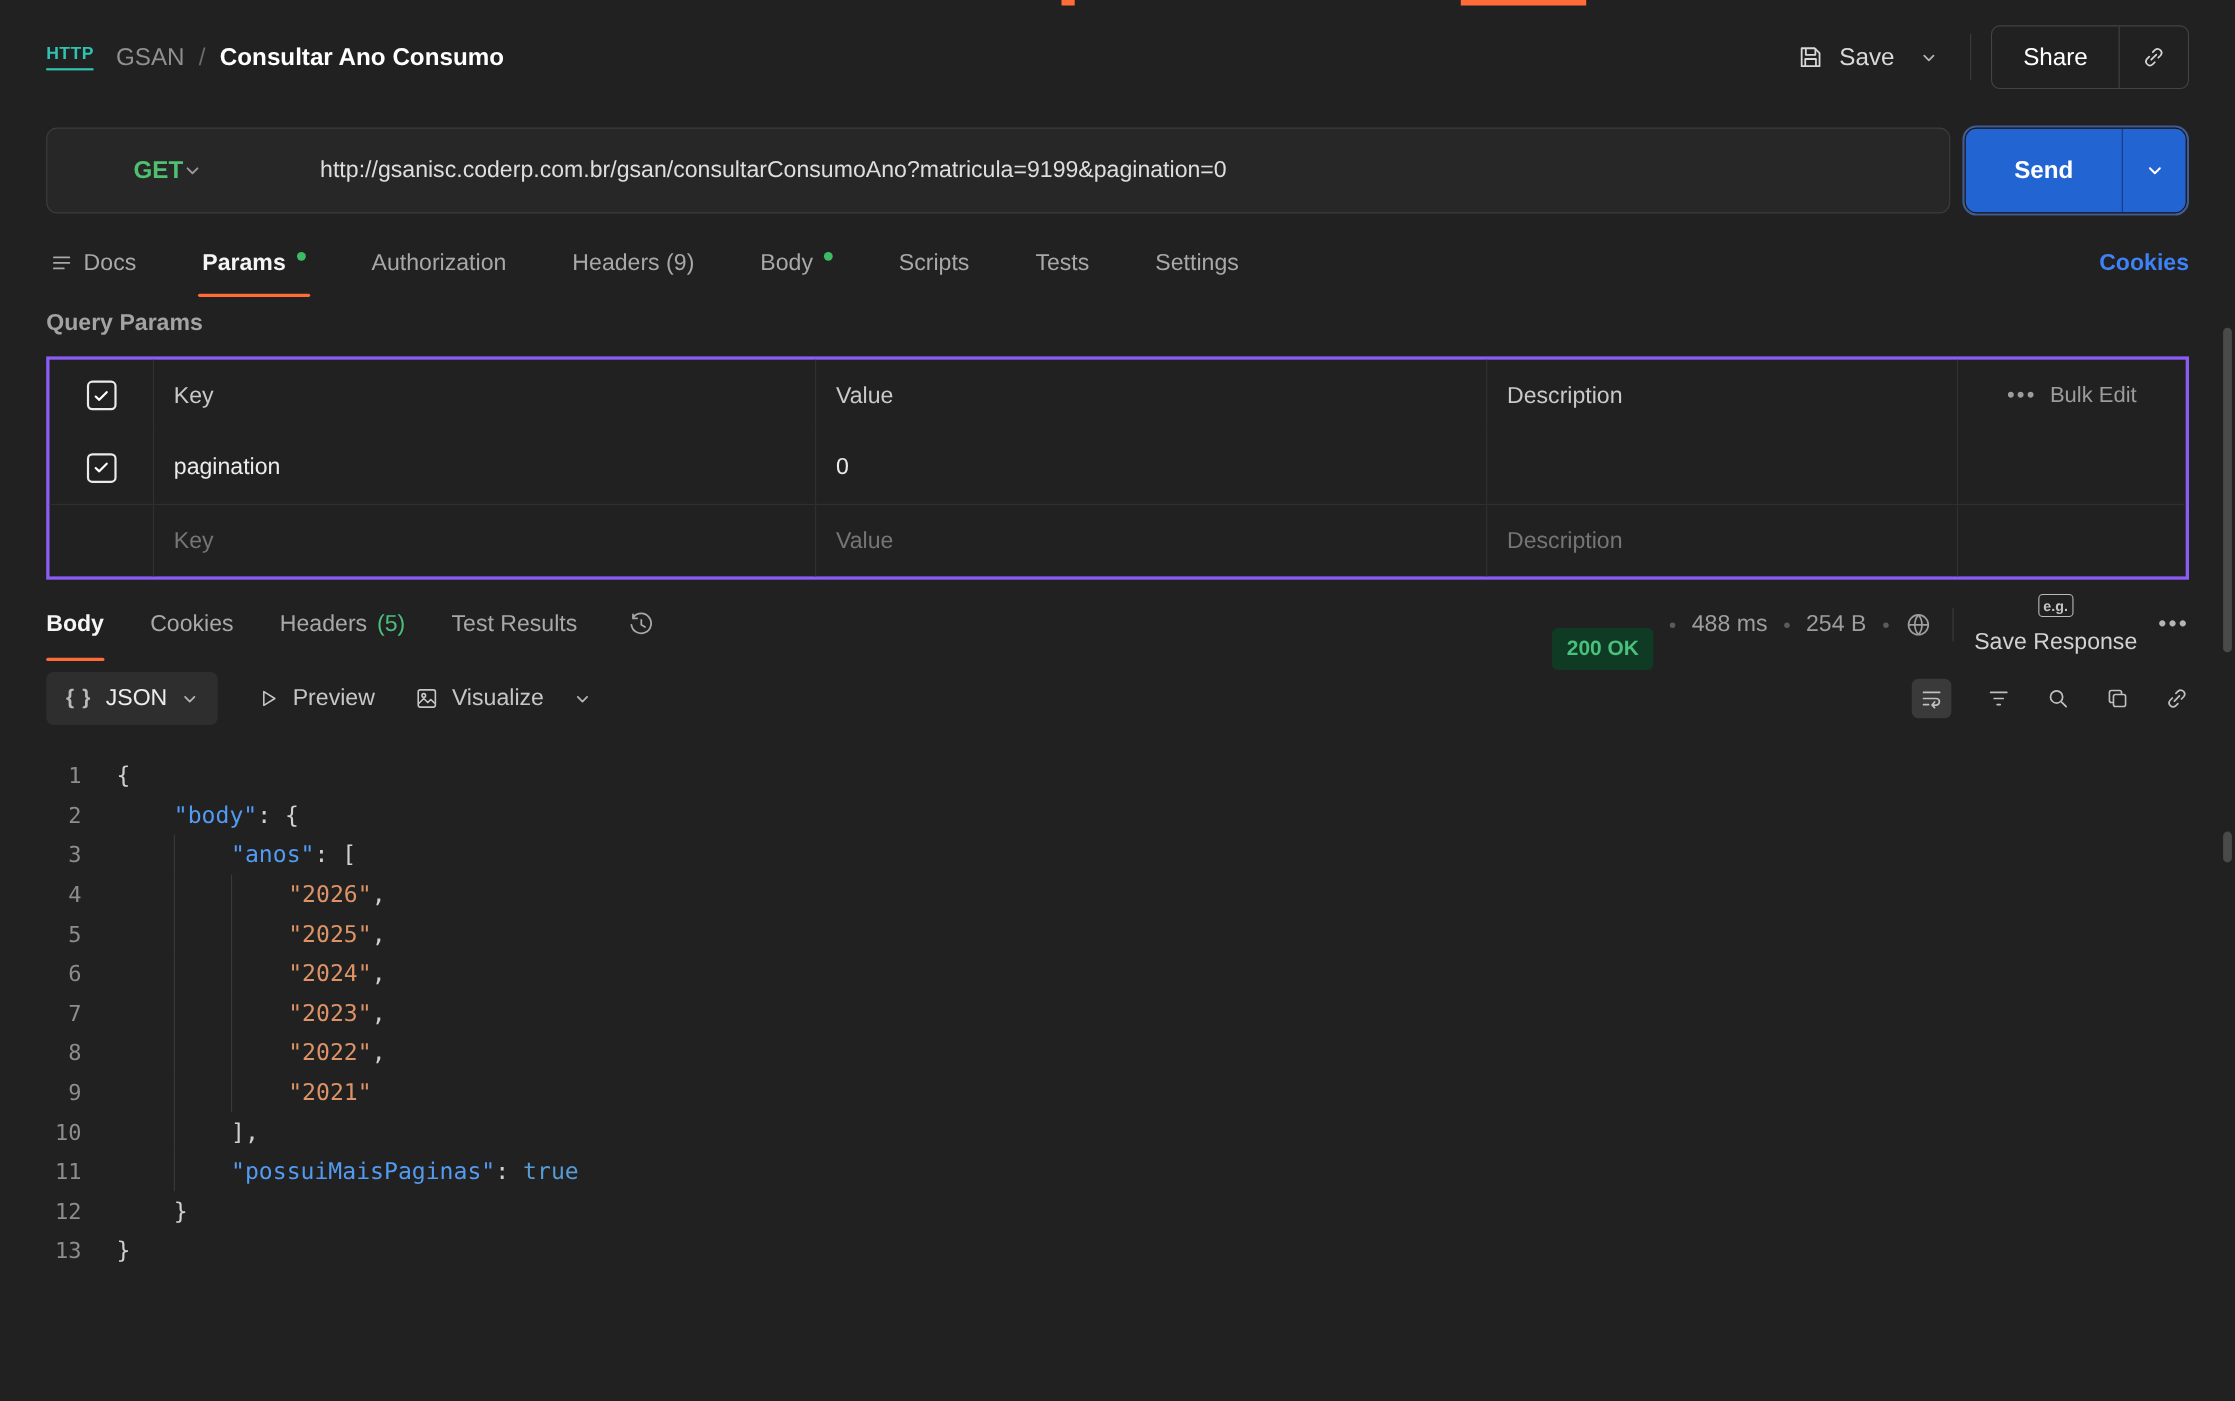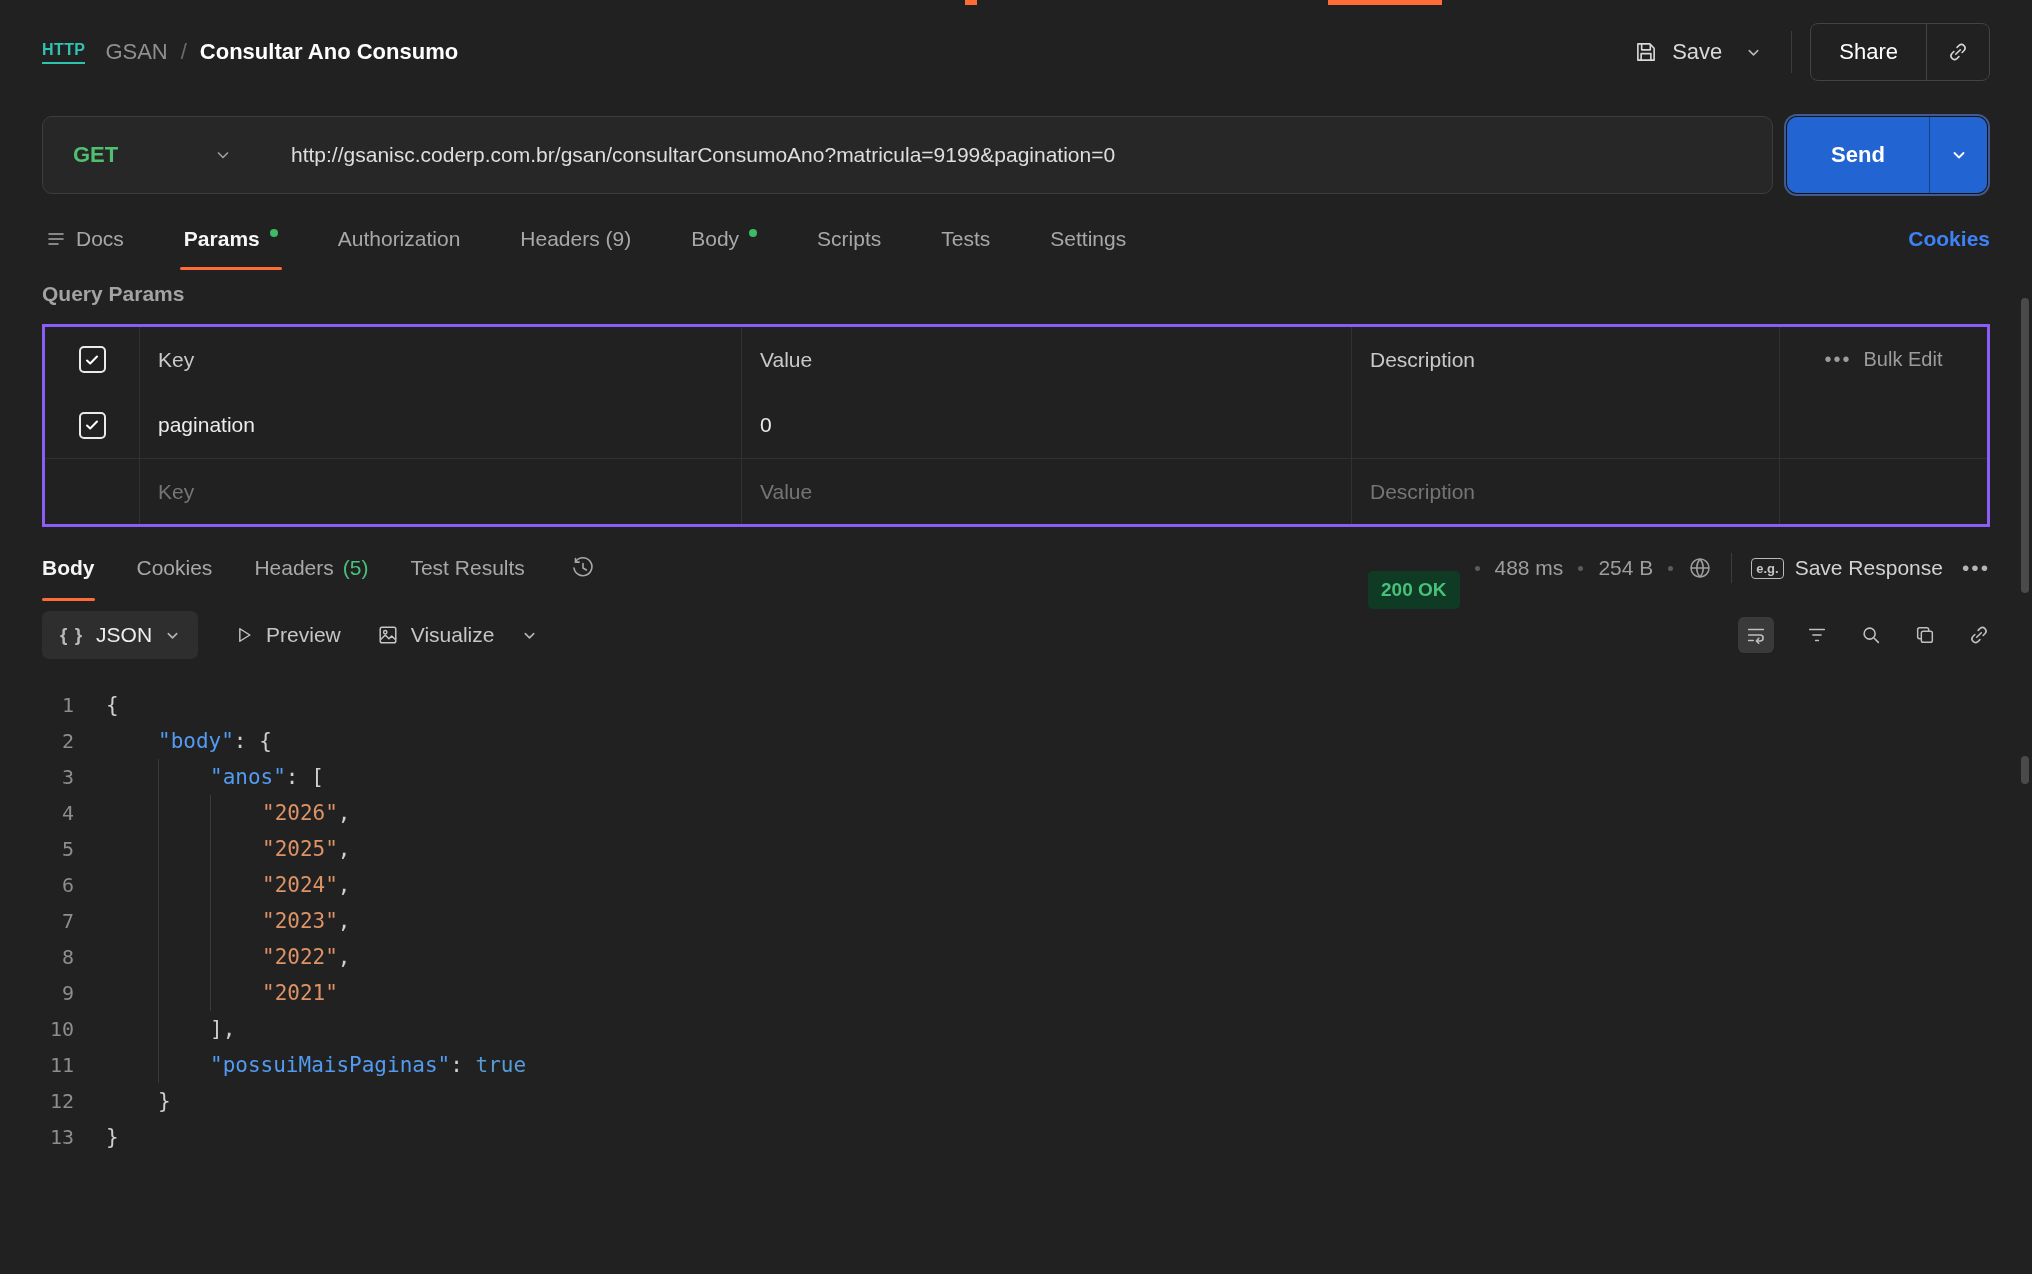--- a/index.html
+++ b/index.html
@@ -27,21 +27,21 @@
   .save-chevron { color:#b5b5b5; padding:10px 12px; cursor:pointer; }
   .v-div { width:1px; height:42px; background:#3c3c3c; margin:0 18px; }
   .share-group { display:flex; align-items:center; border:1px solid #434343; border-radius:8px; height:58px; overflow:hidden; }
   .share-label { padding:0 28px; font-size:22px; color:#ffffff; cursor:pointer; }
   .share-div { width:1px; height:100%; background:#434343; }
   .share-link { padding:0 20px; color:#d6d6d6; cursor:pointer; display:flex; align-items:center; height:100%; }
 
   
   .url-row { display:flex; align-items:stretch; padding:0 42px; gap:14px; height:78px; margin-top:12px; }
   .url-box { flex:1; display:flex; align-items:center; border:1px solid #3d3d3d; background:#272727; border-radius:10px; overflow:hidden; }
-  .method { width:220px; flex:none; display:flex; align-items:center; justify-content:space-between;
+  .method { width:220px; flex:none; display:flex; align-items:center; justify-content:center;
     padding:0 32px 0 30px; color:var(--method-get); font-weight:700; font-size:22px; cursor:pointer; }
   .method .chev { color:#9a9a9a; }
   .url-input { flex:1; font-size:21px; color:#dedede; padding-left:28px; white-space:nowrap; overflow:hidden; cursor:text; }
   .send-group { display:flex; border-radius:10px; overflow:hidden; margin:1px 3px 1px 0;
     box-shadow:0 0 0 1px #141414, 0 0 0 3px rgba(92,141,240,.55); }
   .send-btn { width:142px; background:var(--send-bg); color:#fff; font-weight:700; font-size:22px;
     display:flex; align-items:center; justify-content:center; cursor:pointer; }
   .send-chev { width:58px; background:var(--send-bg); border-left:1px solid rgba(0,0,0,.35);
     display:flex; align-items:center; justify-content:center; color:#fff; cursor:pointer; }
 
@@ -84,21 +84,21 @@
     background:var(--accent); border-radius:2px; }
   .resp-tab .count { color:var(--success); }
   .hist-icon { color:#a8a8a8; margin-left:4px; cursor:pointer; }
   .resp-meta { margin-left:auto; display:flex; align-items:center; gap:15px; }
   .status-pill { background:var(--status-bg); color:var(--success); font-size:19px; font-weight:600;
     padding:8px 13px; border-radius:5px;margin-top:44px; }
   .meta-dot { width:5px; height:5px; border-radius:50%; background:#5b5b5b; }
   .meta-text { color:#9e9e9e; font-size:21px; }
   .globe-icon { color:#9e9e9e; cursor:pointer; }
   .meta-div { width:1px; height:30px; background:#3c3c3c; margin:0 4px; }
-  .save-resp { display:flex; align-items:center; gap:11px; color:#d2d2d2; font-size:21px; cursor:pointer; }
+  .save-resp { display:flex; align-items:center; gap:11px; color:#d2d2d2; font-size:21px; cursor:pointer;flex-direction:column; }
   .eg-badge { border:1.5px solid #b9b9b9; border-radius:4px; color:#c5c5c5; font-size:13px;
     padding:2px 4px; font-weight:700; }
   .more-btn { color:#b5b5b5; font-size:21px; letter-spacing:2px; margin-left:4px; cursor:pointer; }
 
   
   .viewer-bar { display:flex; align-items:center; padding:0 42px; height:64px; margin-top:2px; }
   .json-btn { display:flex; align-items:center; gap:13px; background:#2e2e2e; border-radius:7px;
     padding:12px 18px; cursor:pointer; }
   .json-braces { color:#b9b9b9; font-size:19px; font-weight:700; letter-spacing:1px; }
   .json-label { color:#ededed; font-size:21px; }

